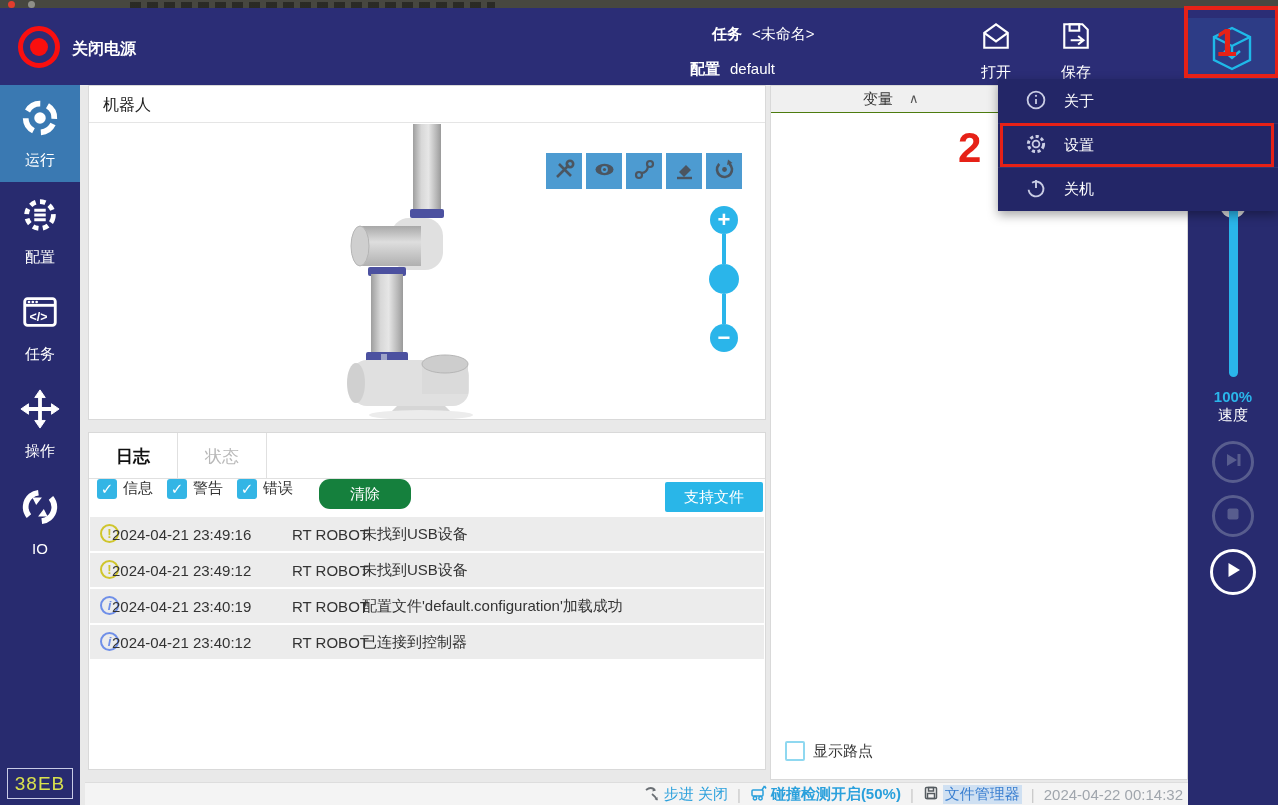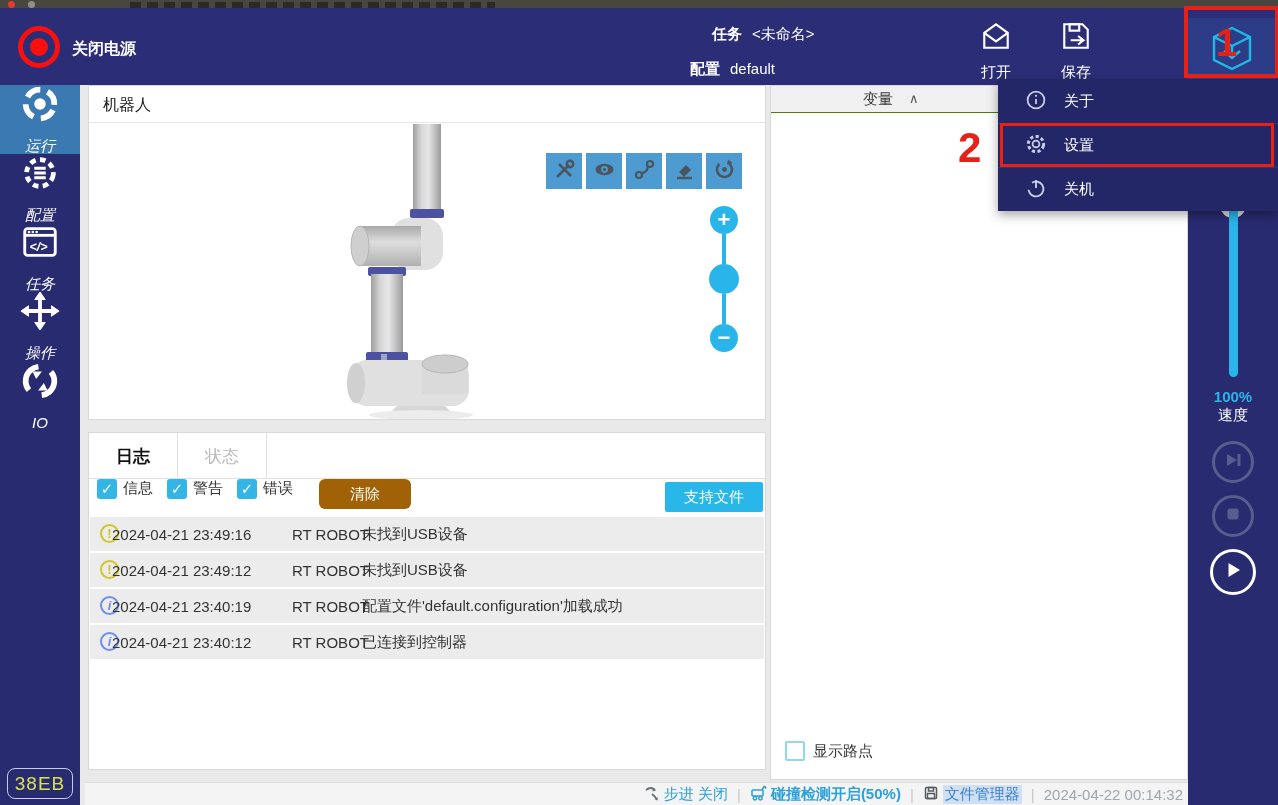--- a/index.html
+++ b/index.html
@@ -26,25 +26,25 @@
   .kv-config { left:690px; top:52px; }
   .hdr-action { position:absolute; top:12px; width:70px; height:62px; display:flex; flex-direction:column; align-items:center; justify-content:space-between; cursor:pointer; }
   .hdr-action svg { width:32px; height:32px; }
   .hdr-action .lbl { font-size:15px; }
   .act-new { left:881px; } .act-open { left:961px; } .act-save { left:1041px; }
   .logo-btn { position:absolute; left:1188px; top:10px; width:88px; height:65px; background:#2d3c86; display:flex; align-items:center; justify-content:center; }
   .logo-btn svg { width:52px; height:52px; }
 
   
   .sidebar { left:0; top:85px; width:80px; height:720px; background:#282b6f; }
-  .side-item { width:80px; height:69px; display:flex; flex-direction:column; align-items:center; justify-content:center; gap:8px; color:#fff; cursor:pointer;font-style:italic; }
+  .side-item { width:80px; height:97px; display:flex; flex-direction:column; align-items:center; justify-content:center; gap:8px; color:#fff; cursor:pointer; }
   .side-item.active { background:#3a79b2; }
   .side-item svg { width:42px; height:42px; }
   .side-item .lbl { font-size:15px; }
-  .side-badge { position:absolute; left:7px; top:683px; width:66px; height:31px; border:1px solid #c9cbe6; border-radius:8px; color:#d9e14e; font-size:19px; letter-spacing:1px; display:flex; align-items:center; justify-content:center;text-align:right; }
+  .side-badge { position:absolute; left:7px; top:683px; width:66px; height:31px; border:1px solid #c9cbe6; border-radius:0; color:#d9e14e; font-size:19px; letter-spacing:1px; display:flex; align-items:center; justify-content:center;text-align:right; }
 
   
   .robot-panel { left:88px; top:85px; width:678px; height:335px; background:#fff; border:1px solid #d9d9d9; }
   .panel-title { position:absolute; left:14px; top:9px; font-size:16px; color:#222; }
   .panel-divider { position:absolute; left:0; top:36px; width:676px; height:1px; background:#e5e5e5; }
   .view-toolbar { position:absolute; left:457px; top:67px; display:flex; gap:4px; }
   .vt-btn { width:36px; height:36px; background:#4d9bd1; display:flex; align-items:center; justify-content:center; cursor:pointer; }
   .vt-btn svg { width:23px; height:23px; }
   .zoom-plus,.zoom-minus { position:absolute; left:621px; width:28px; height:28px; border-radius:50%; background:#2ab5ea; color:#fff; display:flex; align-items:center; justify-content:center; font-size:22px; font-weight:bold; cursor:pointer; line-height:1; }
   .zoom-plus { top:120px; } .zoom-minus { top:238px; }
@@ -56,21 +56,21 @@
   
   .log-panel { left:88px; top:432px; width:678px; height:338px; background:#fff; border:1px solid #d9d9d9; }
   .tabs { display:flex; border-bottom:1px solid #e0e0e0; height:46px; }
   .tab { width:89px; height:46px; border-right:1px solid #e0e0e0; display:flex; align-items:center; justify-content:center; font-size:17px; cursor:pointer; }
   .tab.active { color:#111; font-weight:bold; }
   .tab.inactive { color:#b9b9b9; }
   .filter-row { position:absolute; left:0; top:46px; width:676px; height:36px; display:flex; align-items:flex-start; }
   .cb { width:20px; height:20px; background:#33b5e5; border-radius:3px; color:#fff; font-size:15px; display:flex; align-items:center; justify-content:center; cursor:pointer; }
   .cb::after { content:"✓"; }
   .cb-lbl { font-size:15px; color:#333; margin:0 14px 0 6px; }
-  .btn-clear { width:92px; height:30px; background:#a16207; color:#fff; border:none; border-radius:6px; font-size:15px; cursor:pointer; margin-left:12px; font-family:inherit; }
+  .btn-clear { width:92px; height:30px; background:#15803d; color:#fff; border:none; border-radius:11px; font-size:15px; cursor:pointer; margin-left:12px; font-family:inherit; }
   .btn-support { position:absolute; right:2px; top:3px; width:98px; height:30px; background:#29b6e8; color:#fff; border:none; border-radius:2px; font-size:15px; cursor:pointer; font-family:inherit; }
   .log-rows { position:absolute; left:1px; top:84px; width:674px; }
   .log-row { position:relative; height:34px; background:#ececec; margin-bottom:2px; display:flex; align-items:center; font-size:15px; color:#333; }
   .log-ic { position:absolute; left:10px; top:7px; width:19px; height:19px; border-radius:50%; border:2px solid; font-size:13px; font-weight:bold; display:flex; align-items:center; justify-content:center; }
   .log-ic.warning { border-color:#cfc52c; color:#cfc52c; }
   .log-ic.info { border-color:#6f8fe8; color:#6f8fe8; font-style:italic; }
   .log-time { position:absolute; left:22px; }
   .log-src { position:absolute; left:202px; }
   .log-msg { position:absolute; left:272px; }
 

